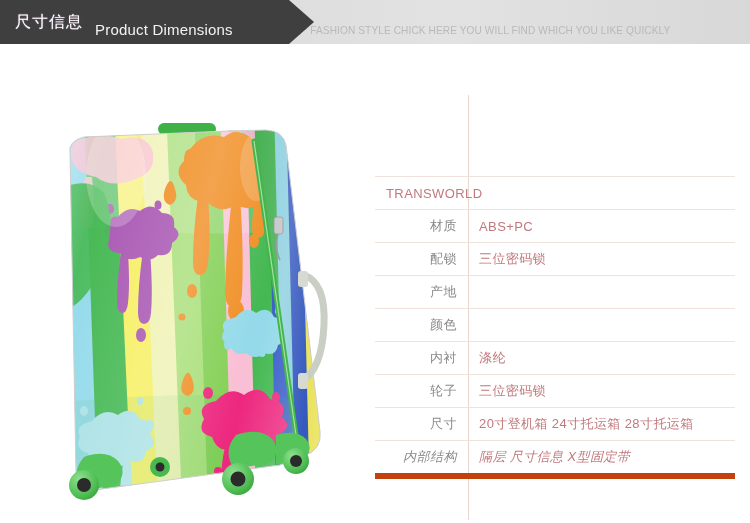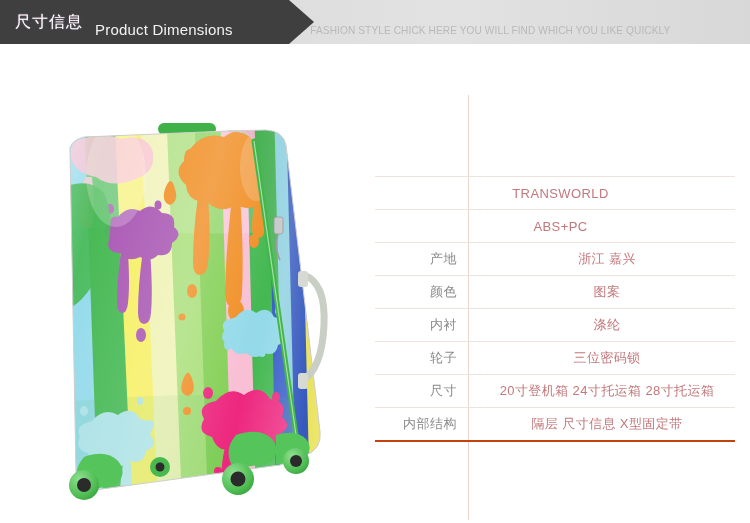--- a/index.html
+++ b/index.html
@@ -115,40 +115,40 @@
     width: 360px;
   }
   .spec-row {
     position: relative;
     display: flex;
     align-items: center;
     height: 32px;
     border-top: 1px solid #f0e3dc;
   }
   .spec-row:last-child {
-    border-bottom: 2px solid #c2410c;
+    border-bottom: 6px solid #c2410c;
+    font-style: italic;
   }
   .spec-label {
     width: 82px;
     flex: 0 0 82px;
     text-align: right;
     padding-right: 11px;
     font-size: 13px;
     color: #8a8a8a;
     letter-spacing: 0.5px;
     white-space: nowrap;
   }
   .spec-value {
     flex: 1 1 auto;
     padding-left: 11px;
     font-size: 13px;
     color: #c2787c;
     letter-spacing: 0.4px;
     white-space: nowrap;
-    text-align: center;
   }
 </style>
 </head>
 <body>
 
 <div id="page">
 
   <div class="header">
     <div class="header-right-band"></div>
     <div class="header-left-band"></div>
@@ -314,32 +314,35 @@
 
   <div class="spec-table">
     <div class="spec-divider"></div>
     <div class="spec-rows">
 
       <div class="spec-row">
         <div class="spec-value">TRANSWORLD</div>
       </div>
 
       <div class="spec-row">
+        <div class="spec-label">材质</div>
         <div class="spec-value">ABS+PC</div>
       </div>
 
+      <div class="spec-row">
+        <div class="spec-label">配锁</div>
+        <div class="spec-value">三位密码锁</div>
+      </div>
 
       <div class="spec-row">
         <div class="spec-label">产地</div>
-        <div class="spec-value">浙江  嘉兴</div>
       </div>
 
       <div class="spec-row">
         <div class="spec-label">颜色</div>
-        <div class="spec-value">图案</div>
       </div>
 
       <div class="spec-row">
         <div class="spec-label">内衬</div>
         <div class="spec-value">涤纶</div>
       </div>
 
       <div class="spec-row">
         <div class="spec-label">轮子</div>
         <div class="spec-value">三位密码锁</div>

